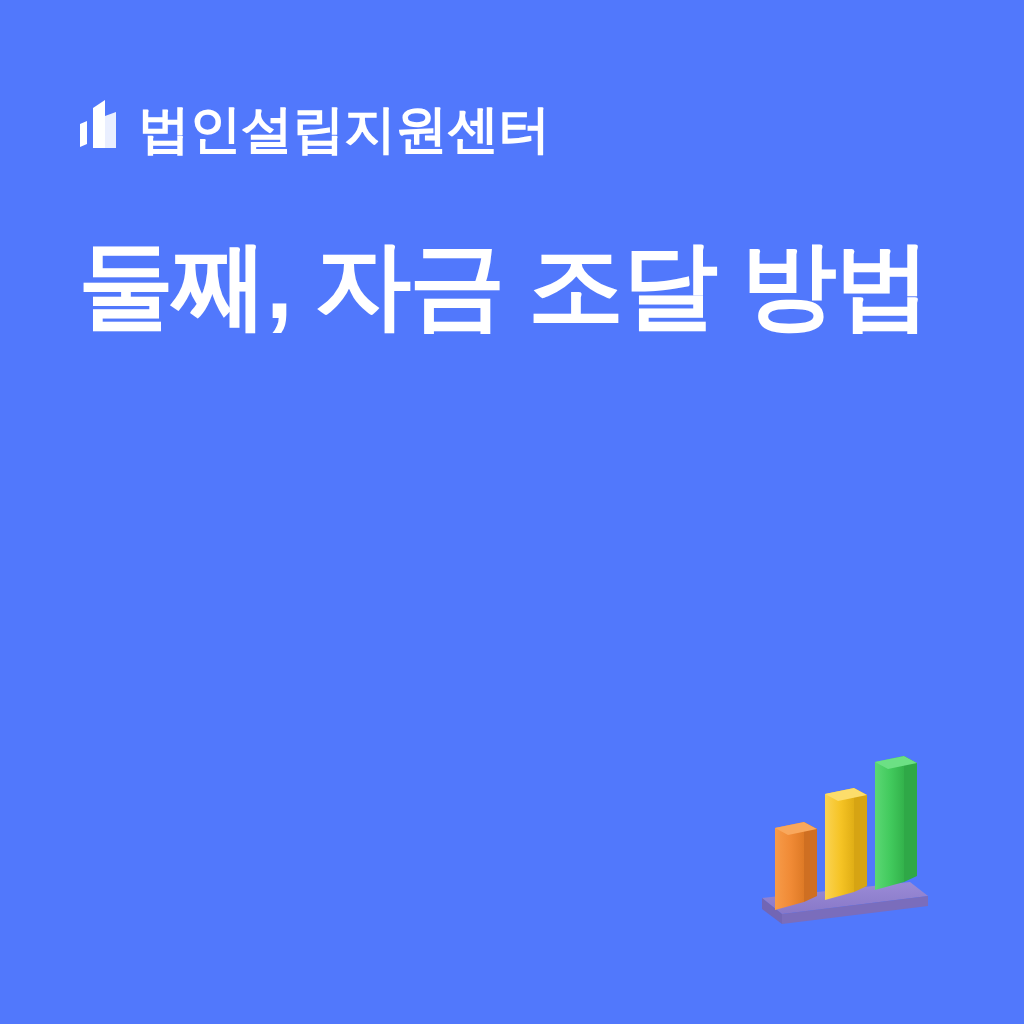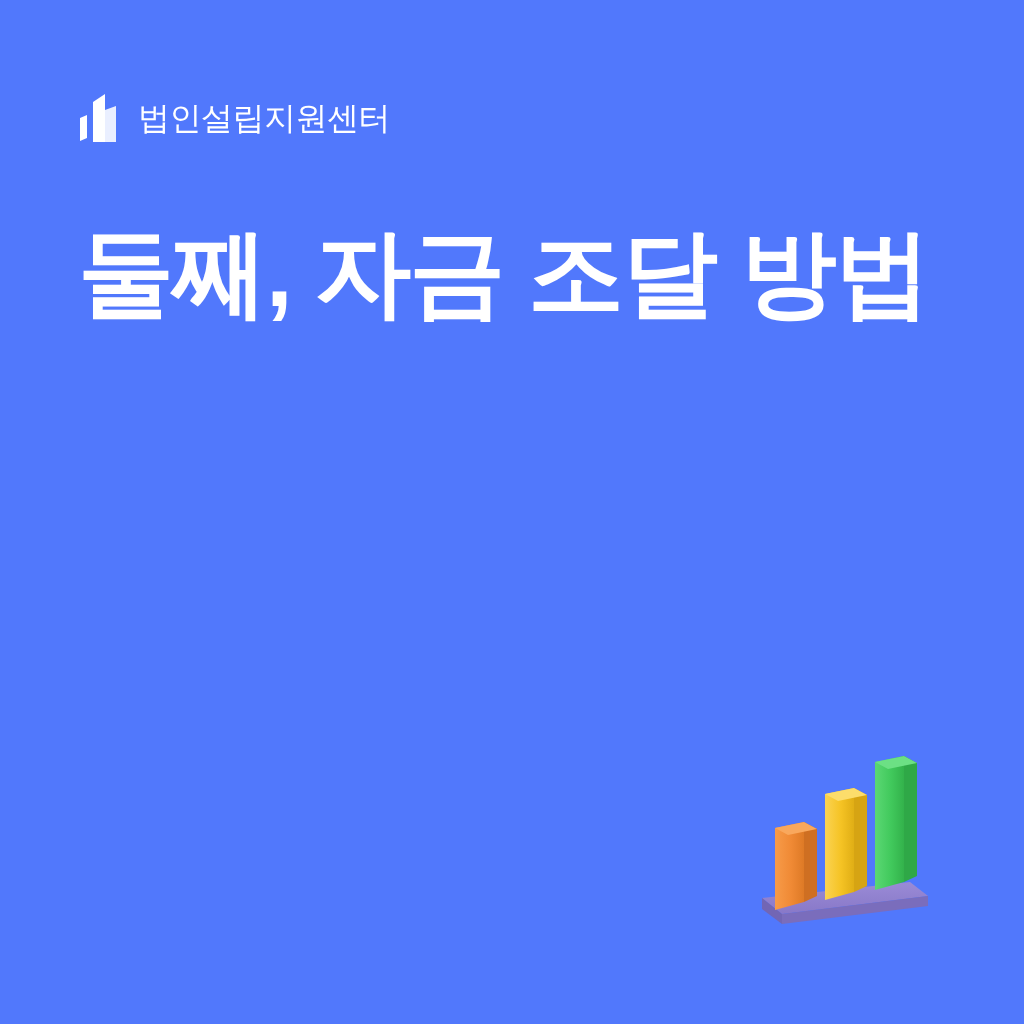--- a/index.html
+++ b/index.html
@@ -28,32 +28,33 @@
 
   .brand-mark {
     width:46px;
     height:52px;
     display:block;
     flex:0 0 auto;
   }
 
   .brand-name {
     color:#FFFFFF;
-    font-size:32px;
-    font-weight:400;
+    font-size:52px;
+    font-weight:700;
     letter-spacing:-0.5px;
     line-height:1;
     white-space:nowrap;
+    margin-top:11px;
   }
 
   
   .headline {
     position:absolute;
     left:78px;
-    top:208px;
+    top:220px;
     width:860px;
   }
 
   .headline-line {
     color:#FFFFFF;
     font-size:96px;
     font-weight:700;
     line-height:1.36;
     letter-spacing:-2px;
     white-space:nowrap;

